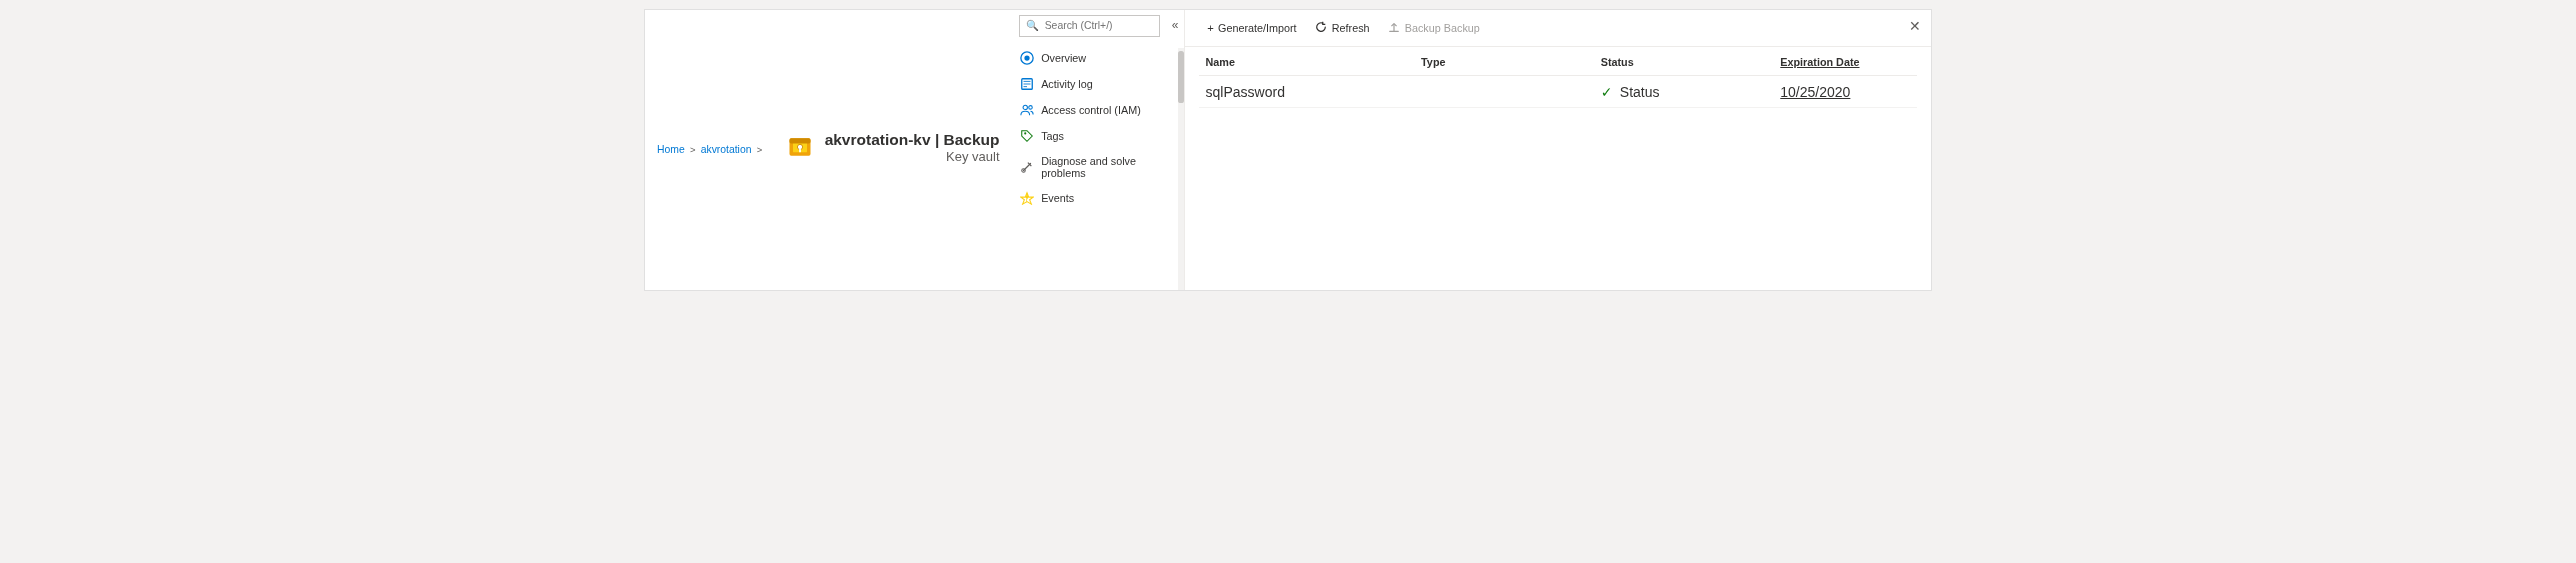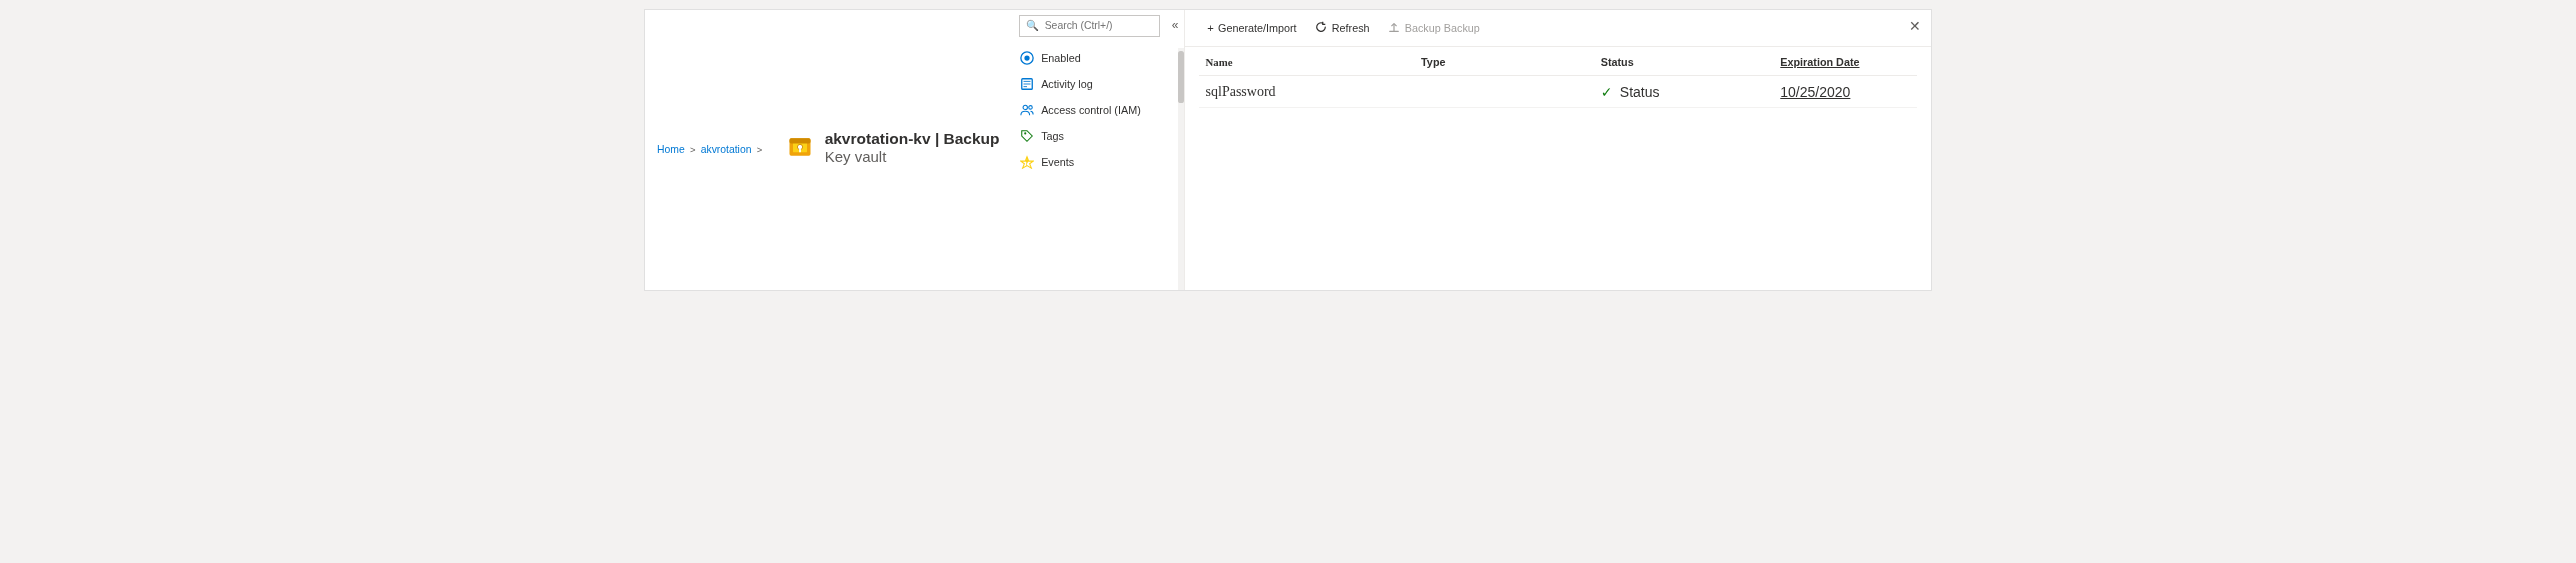--- a/index.html
+++ b/index.html
@@ -50,22 +50,23 @@
       align-items: center;
       justify-content: center;
       font-size: 17.3px;
     }
     .title-text h1 {
       font-size: 15.5px;
       font-weight: 600;
       color: #323130;
     }
     .title-text .subtitle {
-      font-size: 15px;
-      color: #605e5c;
+      font-size: 13px;
+      color: #605e5c;
+      text-align: right;
     }
     .close-btn {
       position: absolute;
       top: 8.6px;
       right: 10.4px;
       background: none;
       border: none;
       font-size: 14px;
       cursor: pointer;
       color: #605e5c;
@@ -205,21 +206,21 @@
     tbody tr td {
       padding: 7.8px 7px;
       font-size: 14px;
       color: #323130;
       border-bottom: 0.9px solid #f3f2f1;
     }
     .status-check {
       color: #107c10;
       margin-right: 3.5px;
     }
-    .col-name { width: 30%; font-family: Liberation Serif, serif; }
+    .col-name { width: 30%; }
     .col-type { width: 25%; }
     .col-status { width: 25%; }
     .col-expiry { width: 20%; text-decoration: underline; }
     .plus-icon { font-size: 12px; color: #0078d4; }
   </style>
 </head>
 <body>
 
 <div class="window">
 
@@ -265,21 +266,21 @@
       </div>
 
       <ul class="nav-list">
         <li class="nav-item">
           <span class="nav-icon">
             <svg width="14" height="14" viewBox="0 0 16 16">
                 <circle cx="8" cy="8" r="7" fill="none" stroke="#0078d4" stroke-width="1.5"></circle>
                 <circle cx="8" cy="8" r="3" fill="#0078d4"></circle>
               </svg>
           </span>
-          <span>Enabled</span>
+          <span>Overview</span>
         </li>
         <li class="nav-item">
           <span class="nav-icon">
             <svg width="14" height="14" viewBox="0 0 16 16">
                 <rect x="2" y="2" width="12" height="12" rx="1" fill="none" stroke="#0078d4" stroke-width="1.5"></rect>
                 <line x1="4" y1="5" x2="12" y2="5" stroke="#0078d4" stroke-width="1"></line>
                 <line x1="4" y1="8" x2="12" y2="8" stroke="#0078d4" stroke-width="1"></line>
                 <line x1="4" y1="11" x2="8" y2="11" stroke="#0078d4" stroke-width="1"></line>
               </svg>
           </span>
@@ -297,20 +298,30 @@
           <span>Access control (IAM)</span>
         </li>
         <li class="nav-item">
           <span class="nav-icon">
             <svg width="14" height="14" viewBox="0 0 16 16">
                 <path d="M2 2h6l6 6-6 6-6-6V2z" fill="none" stroke="#107c10" stroke-width="1.2"></path>
                 <circle cx="6" cy="5" r="1.2" fill="#107c10"></circle>
               </svg>
           </span>
           <span>Tags</span>
+        </li>
+        <li class="nav-item">
+          <span class="nav-icon">
+            <svg width="14" height="14" viewBox="0 0 16 16">
+                <path d="M4 12 L12 4" stroke="#605e5c" stroke-width="1.5" stroke-linecap="round"></path>
+                <circle cx="4" cy="12" r="2" fill="none" stroke="#605e5c" stroke-width="1.2"></circle>
+                <path d="M9 3 l4 4" stroke="#605e5c" stroke-width="1.5"></path>
+              </svg>
+          </span>
+          <span>Diagnose and solve problems</span>
         </li>
         <li class="nav-item">
           <span class="nav-icon">
             <svg width="14" height="14" viewBox="0 0 16 16">
                 <polygon points="8,2 10,7 15,7 11,10 13,15 8,12 3,15 5,10 1,7 6,7" fill="none" stroke="#fcd116" stroke-width="1.2"></polygon>
                 <path d="M8 3 L9 7 L7 10 L8 14" fill="#fcd116" stroke="none"></path>
                 <polygon points="8,2 9.5,7 8,10 6.5,7" fill="#fcd116"></polygon>
               </svg>
           </span>
           <span>Events</span>

